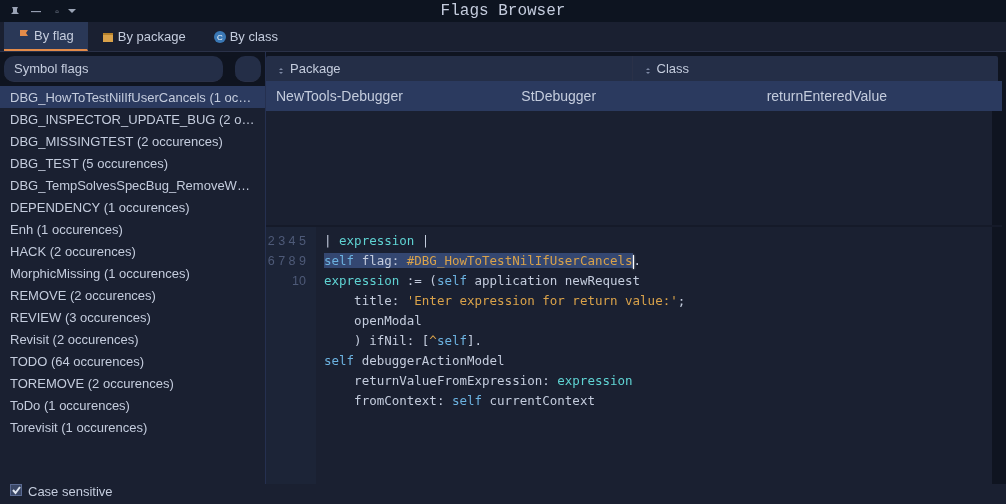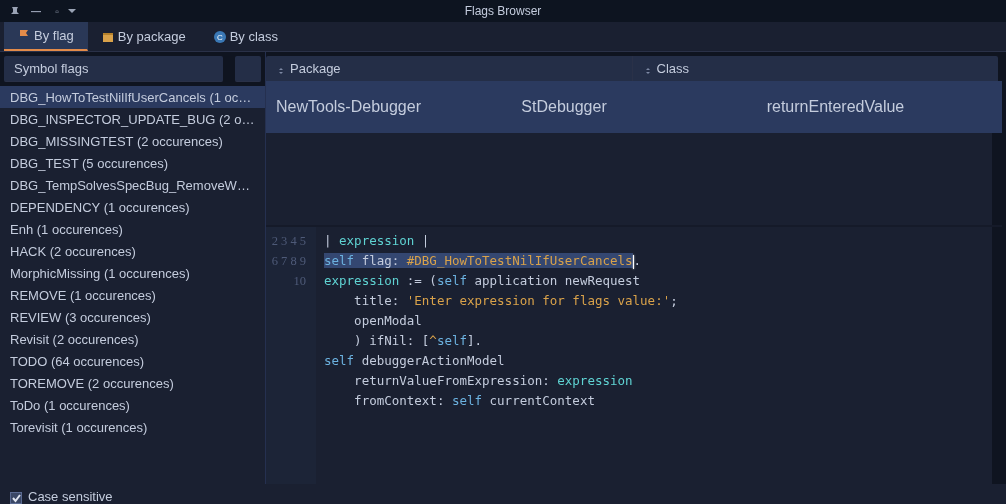--- a/index.html
+++ b/index.html
@@ -23,75 +23,75 @@
     --gutter-bg:#1c2437;
   }
   html,body{margin:0;padding:0;height:100%;width:1006px;background:var(--bg-darker);font-family:"Segoe UI",Tahoma,Arial,sans-serif;font-size:13px;color:var(--text);overflow:hidden;}
   *{box-sizing:border-box;}
 
   
   .title-bar{height:22px;background:var(--title-bar);display:flex;align-items:center;position:relative;}
   .title-bar .ctrl{display:flex;gap:3px;margin-left:6px;}
   .title-bar .btn{width:18px;height:16px;display:flex;align-items:center;justify-content:center;color:#9aa3b5;font-weight:bold;font-size:10px}
   .title-bar .btn.pin svg{width:10px;height:10px;fill:#9aa3b5}
-  .title-bar .title{position:absolute;left:0;right:0;text-align:center;font-size:12px;}
+  .title-bar .title{position:absolute;left:0;right:0;text-align:center;font-size:16px;font-family:Liberation Mono, monospace;}
   .title-bar .right{margin-left:auto;margin-right:6px;width:12px;height:12px}
   .title-bar .right svg{width:12px;height:12px;fill:#9aa3b5}
 
   
   .tabstrip{height:30px;background:var(--bg);display:flex;border-bottom:1px solid var(--border);padding-left:4px;}
   .tab{display:flex;align-items:center;gap:3px;padding:0 13px;color:var(--text);border-right:1px solid transparent;cursor:pointer;font-size:13px}
   .tab.active{background:var(--tab-active);border-bottom:2px solid var(--accent-orange);}
   .tab .icon{display:inline-flex;width:14px;height:14px;align-items:center;justify-content:center}
   .icon-flag svg,.icon-pkg svg,.icon-class svg{width:14px;height:14px}
 
   
   .main{display:flex;height:432px;}
   .left{width:266px;display:flex;flex-direction:column;border-right:1px solid #253050;}
   .right{flex:1;display:flex;flex-direction:column;min-width:0}
 
   
-  .section-head{background:var(--panel-head);padding:5px 10px;color:var(--text);border-bottom:1px solid var(--border);font-size:13px;display:flex;align-items:center;margin:4px;border-radius:2px;height:26px}
+  .section-head{background:var(--panel-head);padding:5px 10px;color:var(--text);border-bottom:1px solid var(--border);font-size:13px;display:flex;align-items:center;margin:4px;border-radius:10px;height:26px}
   .section-head.square{width:26px;justify-content:center;flex:0 0 26px;padding:0}
   .head-row{display:flex;gap:4px}
 
   
   .list{flex:1;overflow:hidden;background:var(--bg);}
   .list .item{padding:3.5px 10px;white-space:nowrap;overflow:hidden;text-overflow:ellipsis;font-size:13px;cursor:pointer;color:var(--text);}
   .list .item.selected{background:var(--selected)}
 
   
   .cols{display:flex;background:var(--panel-head);margin:4px 4px 0 0;border-radius:2px 2px 0 0}
   .col{flex:1;display:flex;align-items:flex-end;gap:4px;padding:5px 10px;border-right:1px solid var(--border);color:var(--text);font-size:13px}
   .col:last-child{border-right:none;flex:1}
   .col .sort{width:10px;height:10px;display:inline-flex}
   .col .sort svg{width:10px;height:10px;fill:#7d88a3}
 
   
   .tbl{display:flex;flex-direction:column;flex:0 0 175px;border-bottom:2px solid var(--bg-dark);margin-right:4px}
   .trow{display:flex;background:var(--selected)}
-  .tcell{flex:1;padding:17px 10px;font-size:16px;color:var(--text);white-space:nowrap;overflow:hidden}
+  .tcell{flex:1;padding:7px 10px;font-size:14px;color:var(--text);white-space:nowrap;overflow:hidden}
   .tbl-body{flex:1;background:var(--bg);position:relative}
   .tbl-body::after{content:"";position:absolute;right:0;top:0;bottom:0;width:10px;background:var(--bg-darker)}
 
   
   .code-wrap{flex:1;display:flex;min-height:0;margin-right:4px;position:relative}
-  .gutter{width:50px;background:var(--gutter-bg);text-align:right;padding:4px 10px 4px 0;color:#4e5a78;font-family:Liberation Serif, serif;font-size:12.5px;line-height:20px;}
+  .gutter{width:50px;background:var(--gutter-bg);text-align:right;padding:4px 10px 4px 0;color:#4e5a78;font-family:Liberation Sans, sans-serif;font-size:12.5px;line-height:20px;}
   .code{flex:1;background:var(--bg);padding:4px 8px;font-family:Consolas,monospace;font-size:12.5px;line-height:20px;white-space:pre;color:var(--text);position:relative;overflow:hidden}
   .code-sb{width:10px;background:var(--bg-darker)}
   .code .kw{color:var(--keyword)}
   .code .str{color:var(--string)}
   .code .sym{color:var(--symbol)}
   .code .ret{color:#d9a24a}
   .code .id{color:var(--accent-cyan)}
   .code .cursel{background:#344771;}
   .caret{display:inline-block;width:1px;height:14px;background:#fff;vertical-align:middle;box-shadow:0 0 2px #fff}
 
   
-  .footer{height:20px;background:var(--bg);display:flex;align-items:flex-end;padding-left:10px;color:var(--text);font-size:13px;gap:6px}
+  .footer{height:20px;background:var(--bg);display:flex;align-items:flex-start;padding-left:10px;color:var(--text);font-size:13px;gap:6px}
   .chk{width:12px;height:12px;background:#3a4766;border:1px solid #5a6a92;display:inline-flex;align-items:center;justify-content:center}
   .chk svg{width:9px;height:9px;stroke:#dfe5f0;stroke-width:2;fill:none}
 </style>
 </head>
 <body>
 
 <div class="title-bar">
   <div class="ctrl">
     <div class="btn pin">
       <svg viewBox="0 0 10 10">
@@ -148,21 +148,21 @@
     <div class="list" id="flag-list">
         <div class="item selected">DBG_HowToTestNilIfUserCancels (1 occurences)</div>
         <div class="item">DBG_INSPECTOR_UPDATE_BUG (2 occurences)</div>
         <div class="item">DBG_MISSINGTEST (2 occurences)</div>
         <div class="item">DBG_TEST (5 occurences)</div>
         <div class="item">DBG_TempSolvesSpecBug_RemoveWhenFixed (1 occurences)</div>
         <div class="item">DEPENDENCY (1 occurences)</div>
         <div class="item">Enh (1 occurences)</div>
         <div class="item">HACK (2 occurences)</div>
         <div class="item">MorphicMissing (1 occurences)</div>
-        <div class="item">REMOVE (1 occurences)</div>
+        <div class="item">REMOVE (2 occurences)</div>
         <div class="item">REVIEW (3 occurences)</div>
         <div class="item">Revisit (2 occurences)</div>
         <div class="item">TODO (64 occurences)</div>
         <div class="item">TOREMOVE (2 occurences)</div>
         <div class="item">ToDo (1 occurences)</div>
         <div class="item">Torevisit (1 occurences)</div>
       </div>
   </div>
 
   <div class="right">
@@ -200,21 +200,21 @@
 5
 6
 7
 8
 9
 10
 </div>
       <div class="code"><span>| </span><span class="id">expression</span><span> |</span>
 <span class="cursel"><span class="kw">self</span></span><span class="cursel"><span> flag: </span></span><span class="cursel"><span class="sym">#DBG_HowToTestNilIfUserCancels</span></span><span class="caret"></span><span>.</span>
 <span class="id">expression</span><span> := (</span><span class="kw">self</span><span> application newRequest</span>
-<span>    title: </span><span class="str">'Enter expression for flags value:'</span><span>;</span>
+<span>    title: </span><span class="str">'Enter expression for return value:'</span><span>;</span>
 <span>    openModal</span>
 <span>    ) ifNil: [</span><span class="ret">^</span><span class="kw">self</span><span>].</span>
 <span class="kw">self</span><span> debuggerActionModel</span>
 <span>    returnValueFromExpression: </span><span class="id">expression</span>
 <span>    fromContext: </span><span class="kw">self</span><span> currentContext</span></div>
       <div class="code-sb"></div>
     </div>
 
   </div>
 </div>

